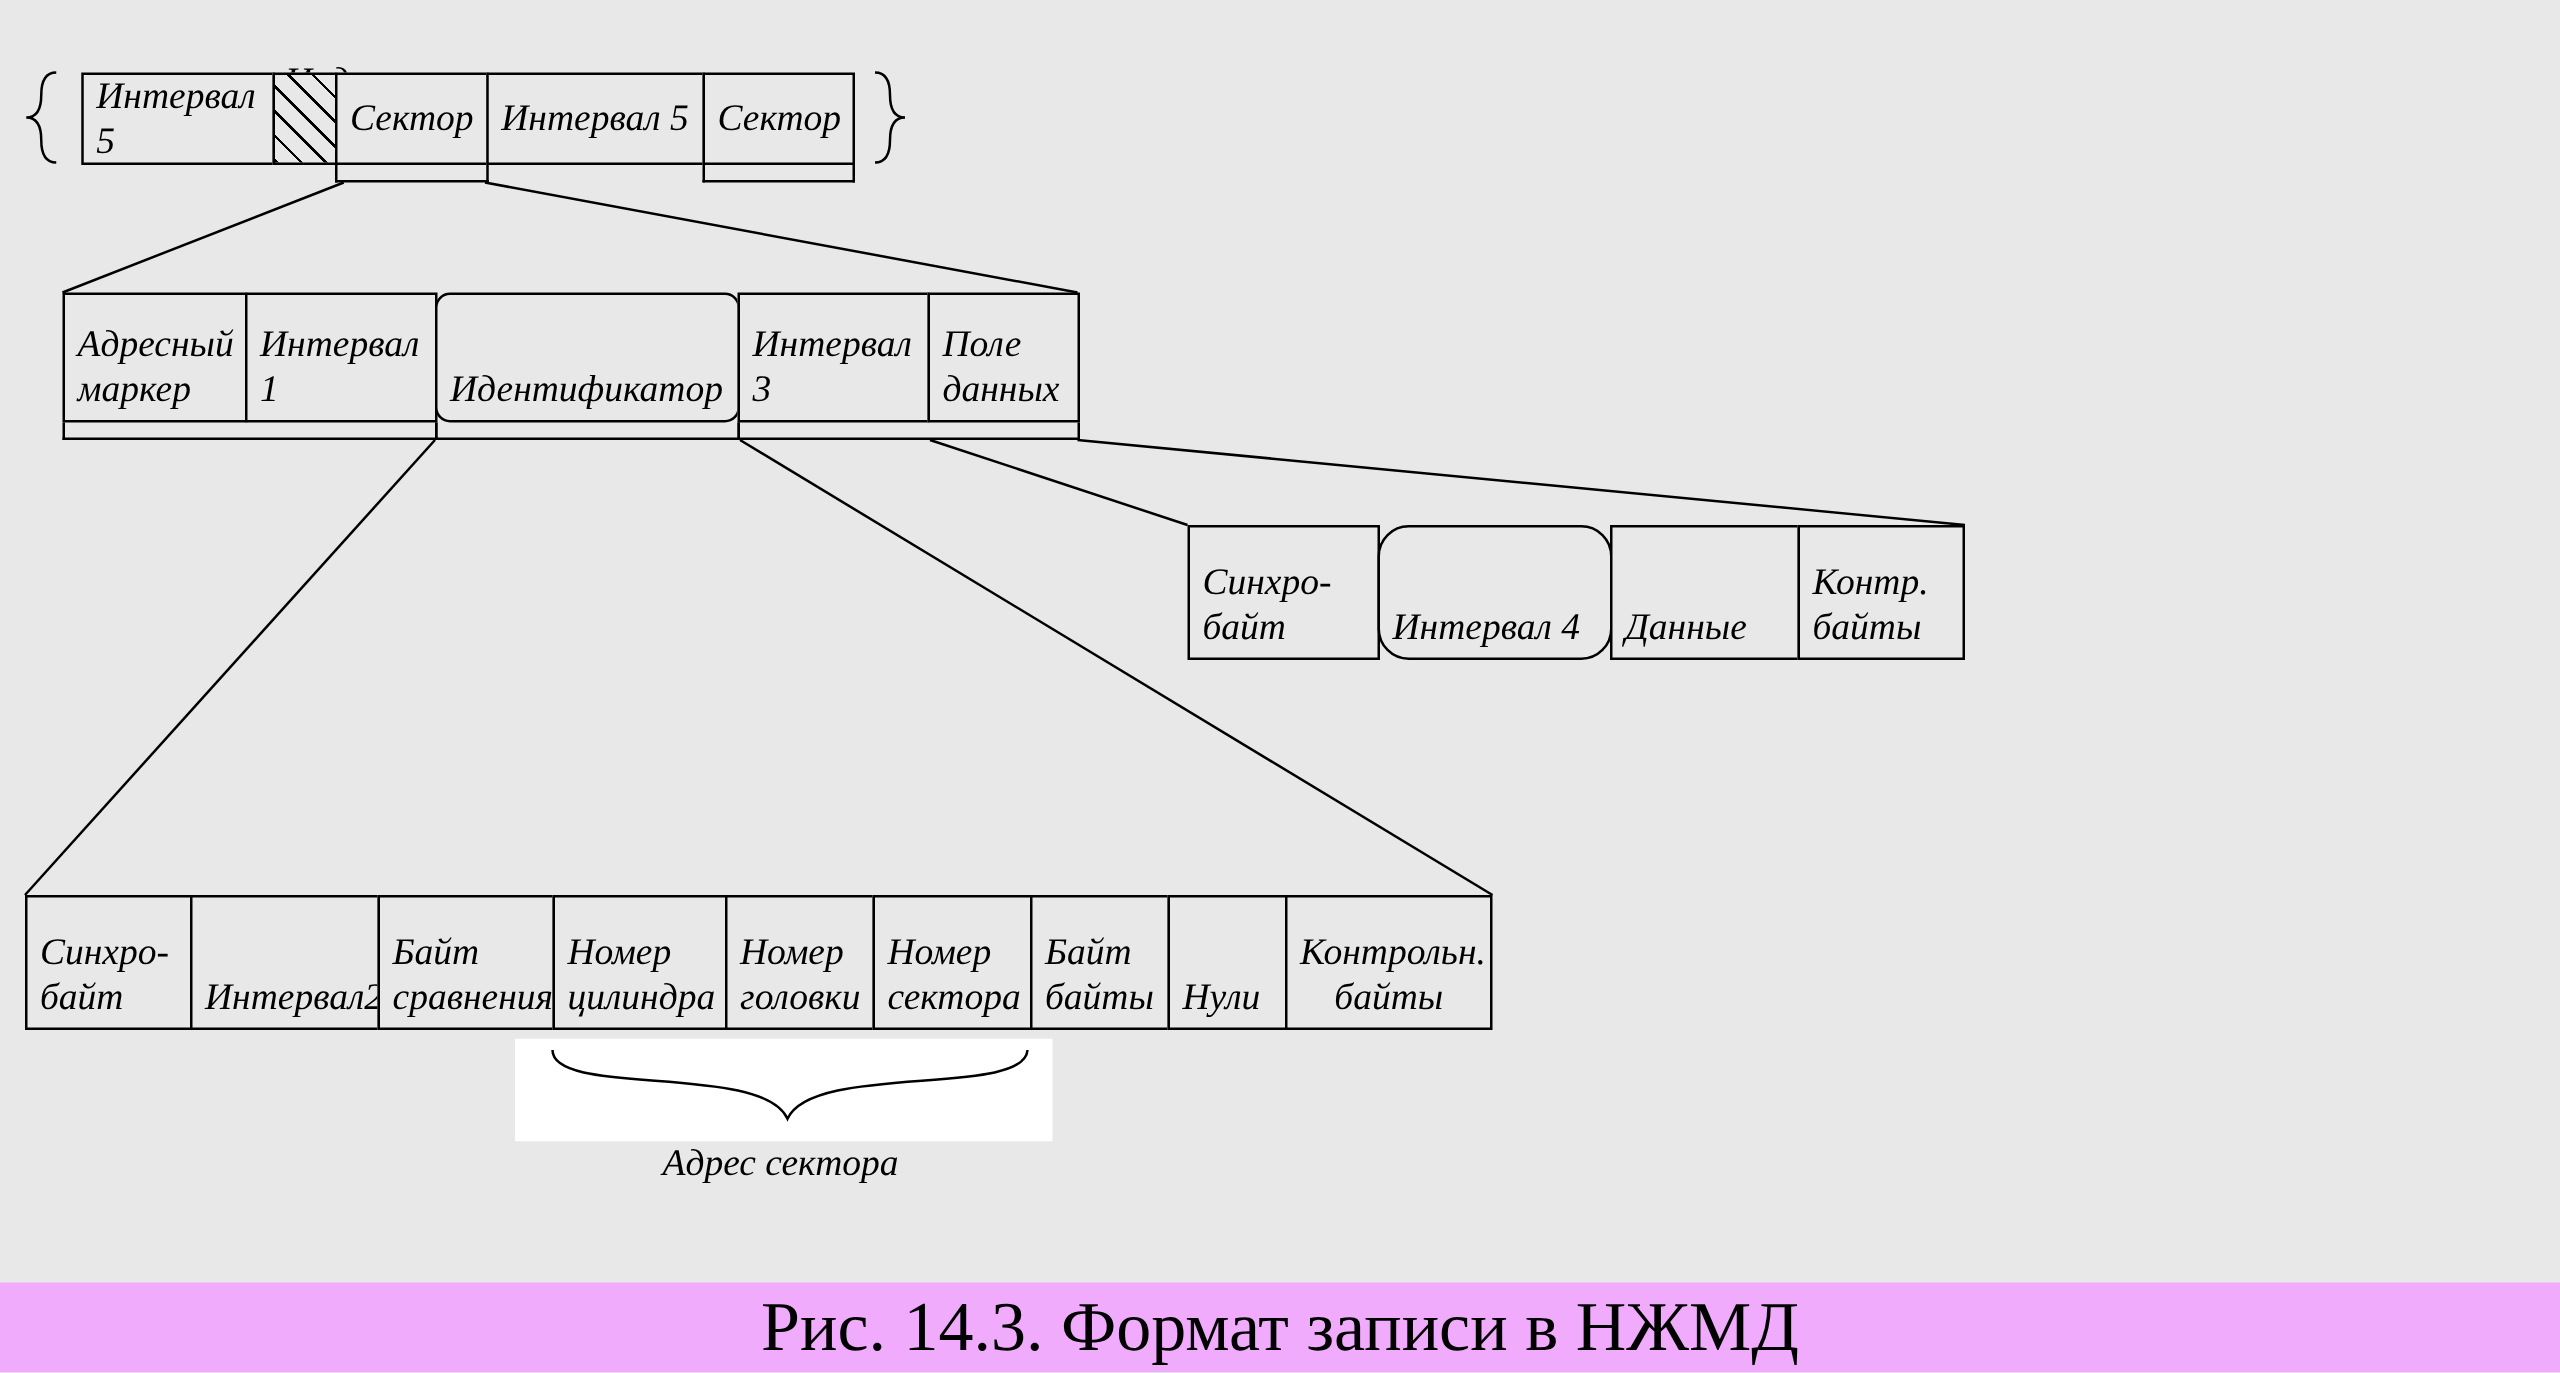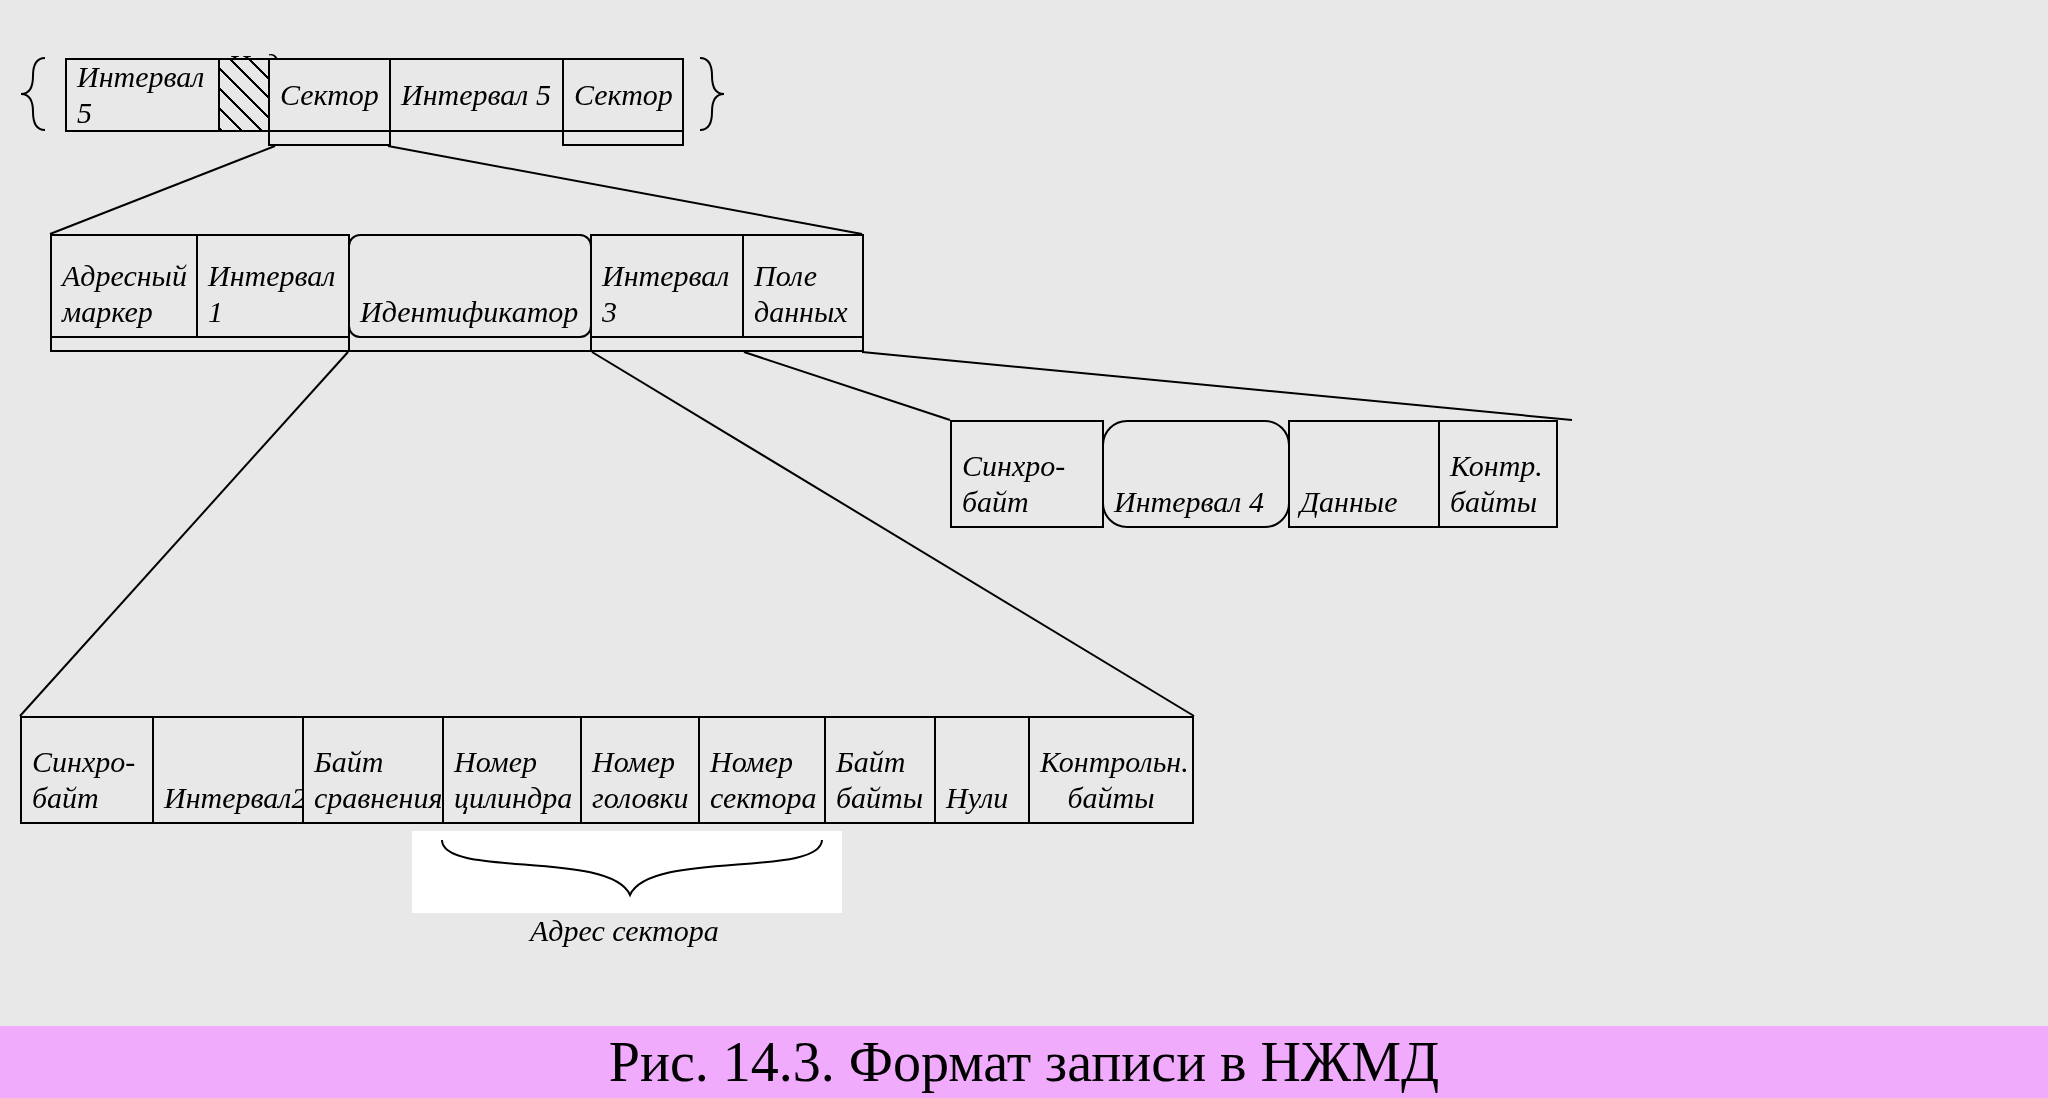--- a/index.html
+++ b/index.html
@@ -109,21 +109,21 @@
 <div class="cell" style="left:950px;top:420px;width:154px;height:108px;">
   <span>Синхро-</span>
   <span>байт</span>
 </div>
 <div class="cell" style="left:1102px;top:420px;width:188px;height:108px;border-radius:25px;">
   <span>Интервал 4</span>
 </div>
 <div class="cell" style="left:1288px;top:420px;width:152px;height:108px;">
   <span>Данные</span>
 </div>
-<div class="cell" style="left:1438px;top:420px;width:120px;height:108px;">
+<div class="cell" style="left:1438px;top:420px;width:134px;height:108px;">
   <span>Контр.</span>
   <span>байты</span>
 </div>
 
 <div class="cell" style="left:20px;top:716px;width:134px;height:108px;">
   <span>Синхро-</span>
   <span>байт</span>
 </div>
 <div class="cell" style="left:152px;top:716px;width:152px;height:108px;">
   <span>Интервал2</span>

